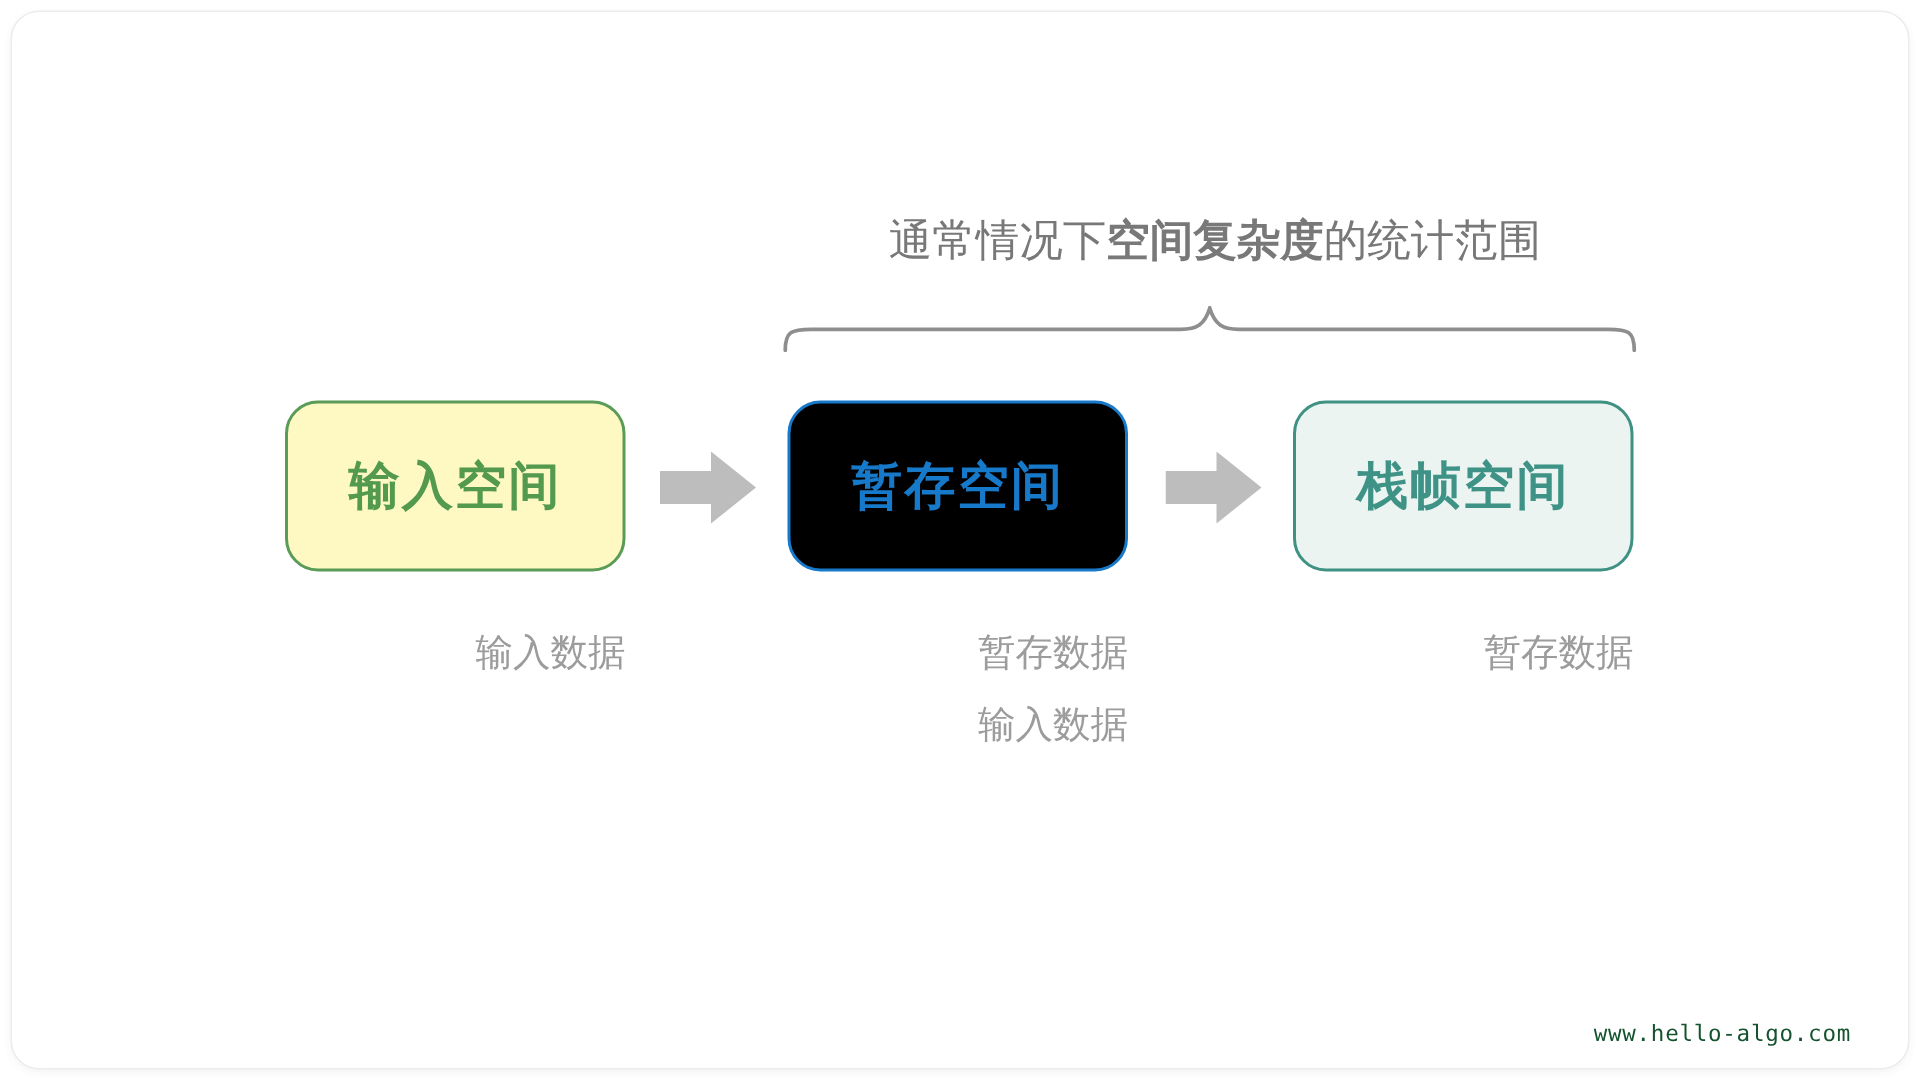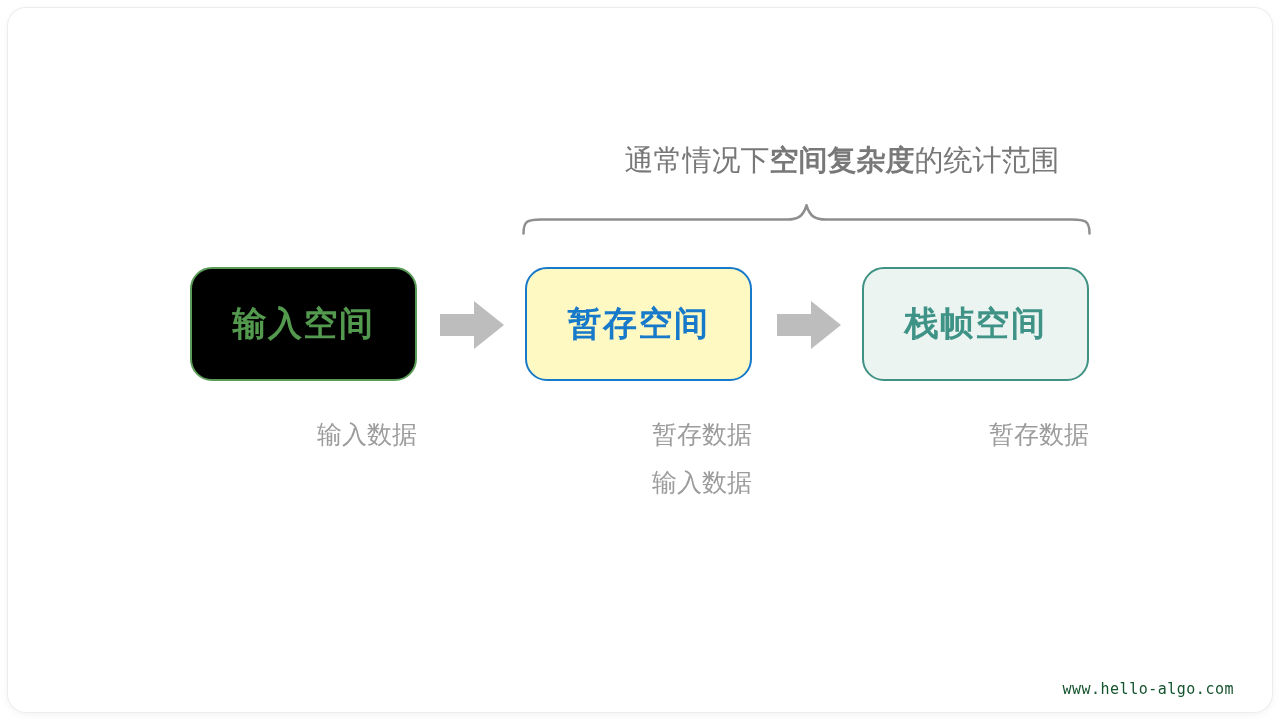--- a/index.html
+++ b/index.html
@@ -2,30 +2,30 @@
 <html><head>
 <meta charset="utf-8">
 <style>
   * { margin: 0; padding: 0; box-sizing: border-box; }
   html, body { width: 1280px; height: 720px; background: #ffffff; overflow: hidden;
     font-family: "DejaVu Sans", "Liberation Sans", sans-serif; }
   .stage { position: absolute; left: 0; top: 0; width: 1280px; height: 720px; }
   .card { position: absolute; left: 8px; top: 8px; right: 8px; bottom: 8px;
     background: #ffffff; border-radius: 18px;
     box-shadow: 0 0 0 1px #ececec, 0 2px 8px rgba(0,0,0,0.06); }
-  .title { position: absolute; left: 842px; top: 145px; transform: translateX(-50%);
+  .title { position: absolute; left: 810px; top: 145px; transform: translateX(-50%);
     font-size: 29px; color: #787878; white-space: nowrap; line-height: 1.1; }
   .title .em { font-weight: 700; }
   .brace { position: absolute; left: 522px; top: 204px; width: 569px; height: 31px; }
   .box { position: absolute; top: 267px; width: 227px; height: 114px;
     border-radius: 22px; border: 2.5px solid; display: flex; align-items: center;
     justify-content: center; font-size: 34px; font-weight: 700; letter-spacing: 1.5px;
     white-space: nowrap; }
-  .box-input  { left: 190px; border-color: #5a9c57; background: #000000; color: #539a4f; }
-  .box-temp   { left: 525px; border-color: #1779c9; background: #fef9c3; color: #1779c9; }
+  .box-input  { left: 190px; border-color: #5a9c57; background: #fef9c3; color: #539a4f; }
+  .box-temp   { left: 525px; border-color: #1779c9; background: #000000; color: #1779c9; }
   .box-output { left: 862px; border-color: #3e9183; background: #ebf4f1; color: #3f9386; }
   .arrow { position: absolute; top: 301px; width: 64px; height: 48px; }
   .arrow-1 { left: 440px; }
   .arrow-2 { left: 777px; }
   .note-col { position: absolute; top: 422px; width: 227px; text-align: right;
     font-size: 25px; color: #9c9c9c; line-height: 25px; }
   .note-col-input  { left: 190px; }
   .note-col-temp   { left: 525px; }
   .note-col-output { left: 862px; }
   .note-line { margin-bottom: 23px; white-space: nowrap; }

